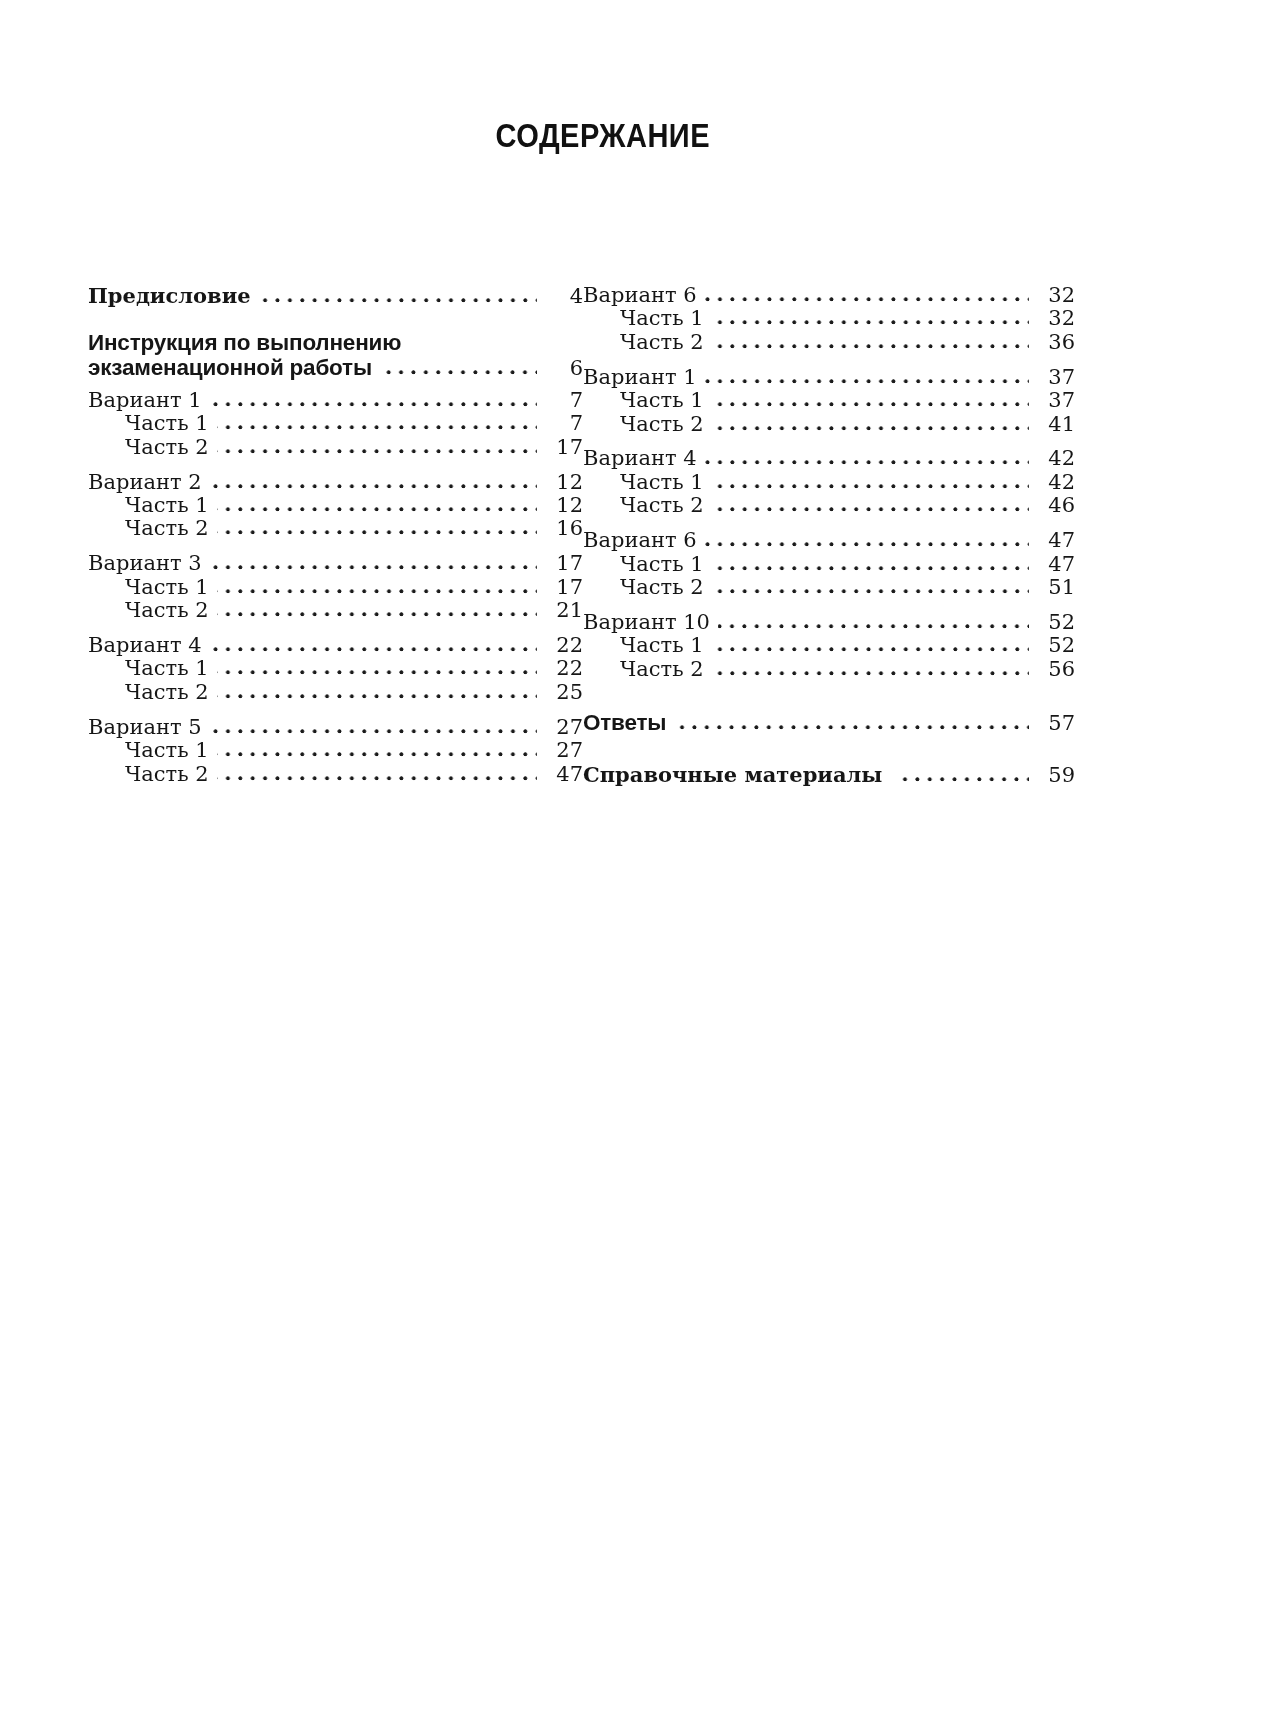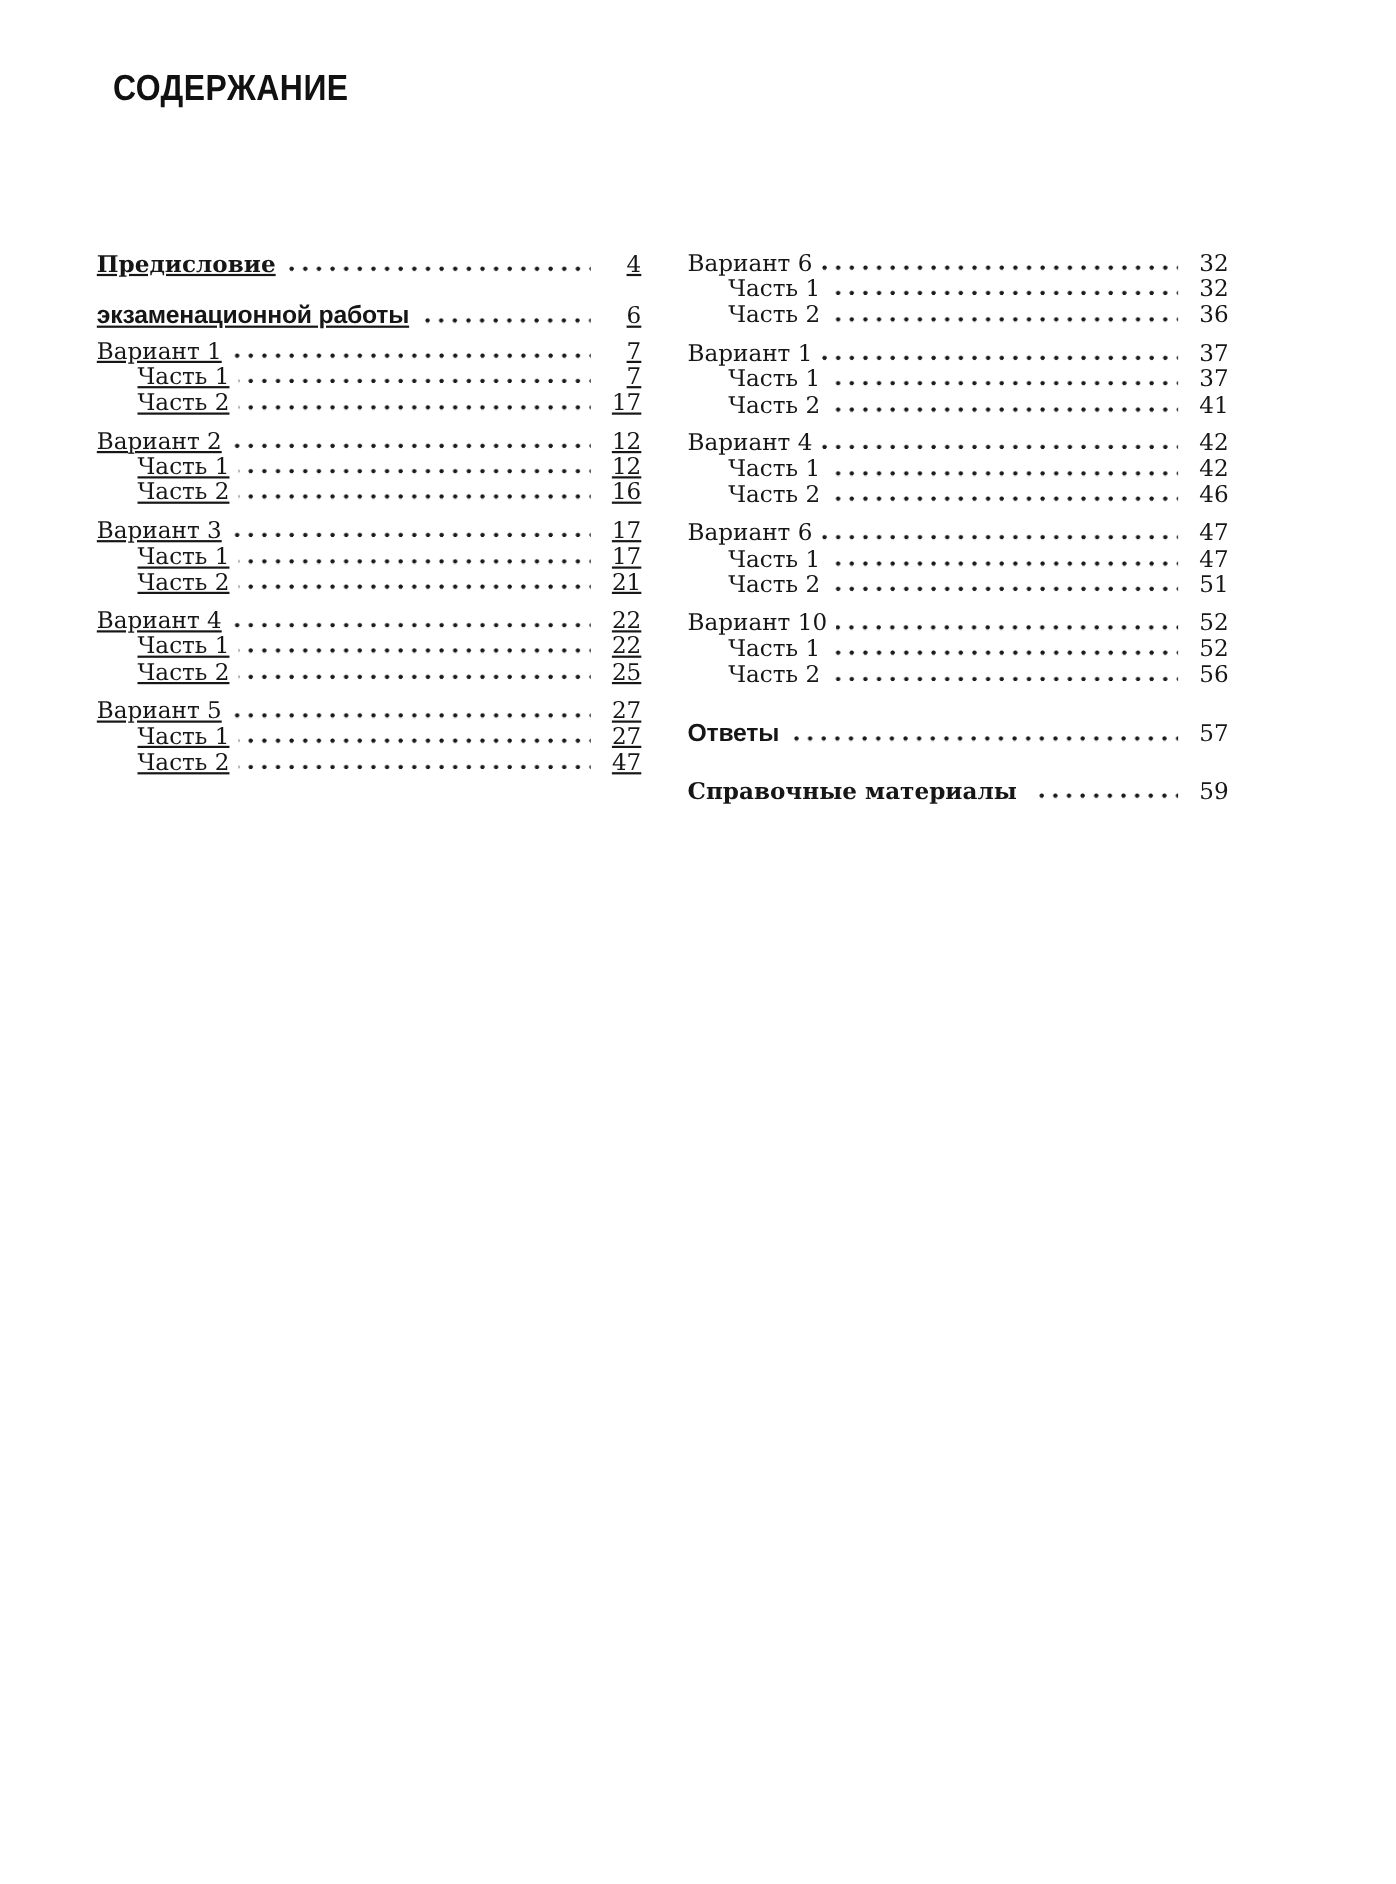--- a/index.html
+++ b/index.html
@@ -2,30 +2,30 @@
 <html><head>
 <meta charset="utf-8">
 <style>
   html,body { margin:0; padding:0; background:#ffffff; }
   .page {
     position:relative; width:1269px; height:1713px;
     background:#ffffff; color:#161616; overflow:hidden;
     font-family:"DejaVu Serif", serif;
   }
   .content { padding:0 152px 0 88px; }
-  .title-wrap { padding-top:60px; }
+  .title-wrap { padding-top:116px; text-align:center; }
   .title-text {
     display:inline-block;
     font:700 33px/40px "Liberation Sans", sans-serif;
     letter-spacing:0.5px;
     transform:scaleX(0.88);
     color:#111111;
   }
   .columns { display:flex; margin-top:128px; }
-  .col-left  { width:495px; margin-right:42px; flex:0 0 auto;text-decoration:underline; }
+  .col-left  { width:495px; flex:0 0 auto; }
   .col-right { width:492px; flex:0 0 auto; }
 
   .row {
     display:flex; align-items:baseline; white-space:nowrap;
     font:400 21px/23.4px "DejaVu Serif", serif;
   }
   .row.indent { padding-left:37px; }
   .label { flex:0 0 auto; }
   .pagenum {
     flex:0 0 auto; min-width:46px; text-align:right;
@@ -68,20 +68,23 @@
       <div class="col-left">
 
         <div class="row bold-serif">
           <span class="label">Предисловие</span>
           <span class="leader"></span>
           <span class="pagenum">4</span>
         </div>
 
         <div class="instruction">
           <div class="row bold-sans">
+            <span class="label">Инструкция по выполнению</span>
+          </div>
+          <div class="row bold-sans">
             <span class="label">экзаменационной работы</span>
             <span class="leader"></span>
             <span class="pagenum">6</span>
           </div>
         </div>
 
         <div class="group">
           <div class="row">
             <span class="label">Вариант 1</span>
             <span class="leader"></span>

